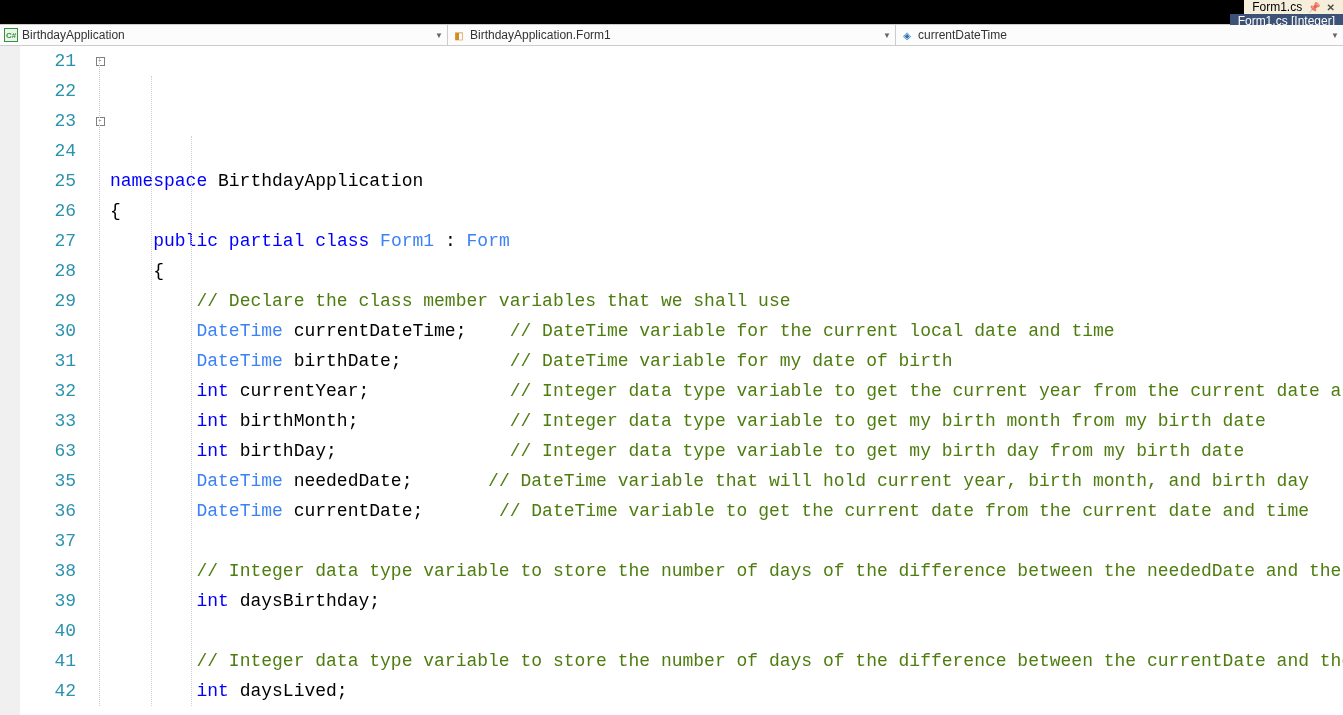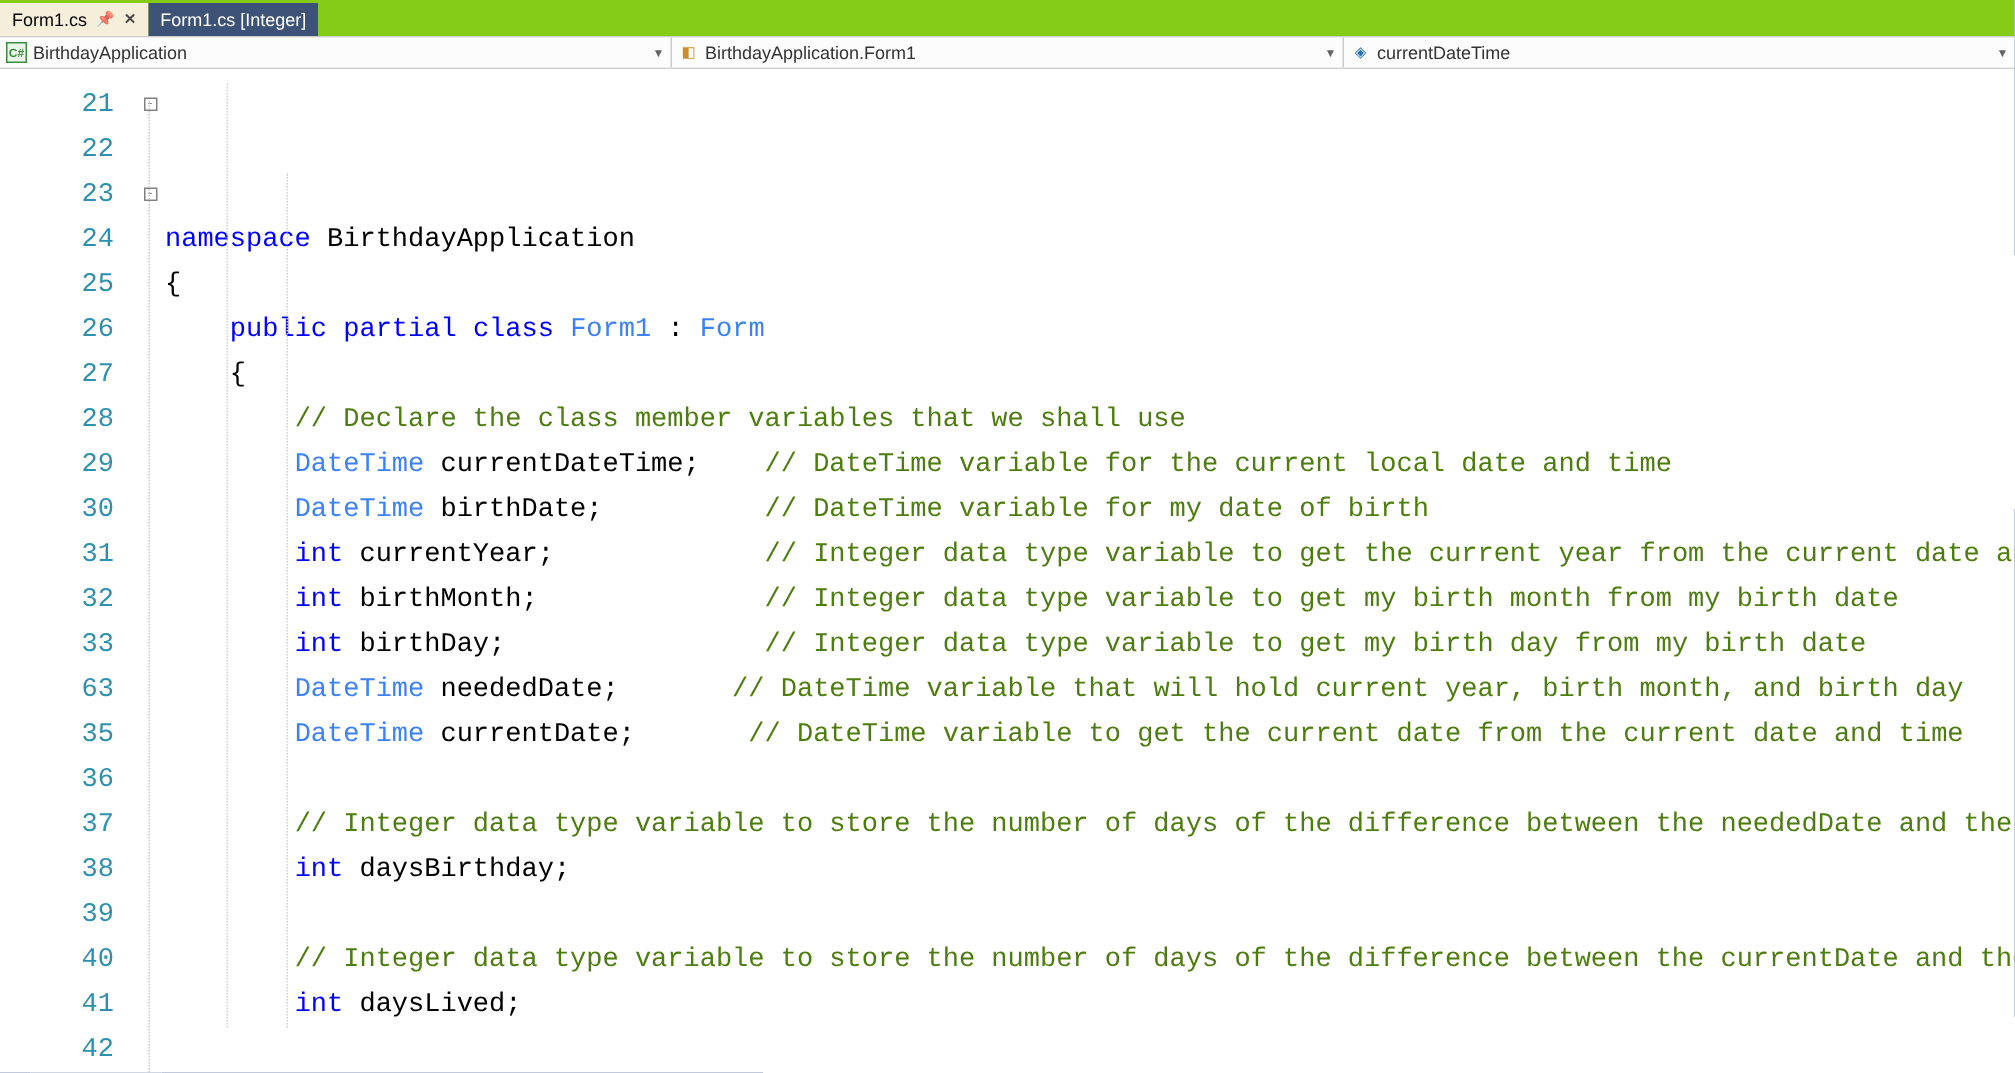--- a/index.html
+++ b/index.html
@@ -1,34 +1,34 @@
 <!DOCTYPE html>
 <html><head>
 <meta charset="utf-8">
 <style>
 * { margin:0; padding:0; box-sizing:border-box; }
 body { font-family:"Segoe UI",Tahoma,sans-serif; font-size:12px; background:#5b7199; width:1343px; height:715px; overflow:hidden; }
 
 
-.tabstrip { display:flex; height:24px; background:#84cc16; align-items:flex-end; }
+.tabstrip { display:flex; height:24px; background:#000000; align-items:flex-end;flex-direction:column; }
 .tab { display:flex; align-items:center; height:22px; padding:0 8px; font-size:12px; cursor:pointer; gap:6px; }
 .tab.active { background:#f5eedb; color:#000; }
 .tab.inactive { background:#3d5277; color:#fff; }
 .tab .pin, .tab .close { font-size:10px; opacity:.7; }
 .tab .close { font-weight:bold; }
 
 
 .navbar { display:flex; height:22px; background:#f5f5f5; border:1px solid #ccc; border-left:none; border-right:none; }
 .navcell { flex:1; display:flex; align-items:center; padding:0 4px; border-right:1px solid #ccc; background:#fcfcfc; color:#333; font-size:12px; position:relative; cursor:pointer; }
 .navcell:last-child { border-right:none; }
 .navcell .nav-icon { width:14px; height:14px; margin-right:4px; display:flex; align-items:center; justify-content:center; font-size:10px; }
 .nav-dd { position:absolute; right:4px; font-size:8px; color:#666; }
 
 
-.editor { display:flex; height:calc(715px - 24px - 22px); background:#fff; font-family:Consolas,"Courier New",monospace; font-size:18px; line-height:30px;align-items:flex-end; }
+.editor { display:flex; height:calc(715px - 24px - 22px); background:#fff; font-family:Consolas,"Courier New",monospace; font-size:18px; line-height:30px; }
 .margin { width:20px; background:#f0f0f0; }
 .gutter { width:72px; background:#fff; color:#2b91af; text-align:right; padding-right:16px; user-select:none; }
 .gutter div { height:30px; }
 .fold { width:16px; background:#fff; color:#808080; font-size:10px; text-align:center; user-select:none; position:relative; }
 .fold div { height:30px; line-height:30px; }
 .fold .box { display:inline-block; width:9px; height:9px; border:1px solid #808080; line-height:7px; font-size:9px; background:#fff; }
 .fold .vline { position:absolute; left:7px; border-left:1px dotted #c8c8c8; }
 .codearea { flex:1; white-space:pre; color:#000; overflow:hidden; position:relative; }
 .codearea .line { height:30px; padding-left:2px; }
 .guide { border-left:1px dotted #d0d0d0; position:absolute; top:0; bottom:0; }

